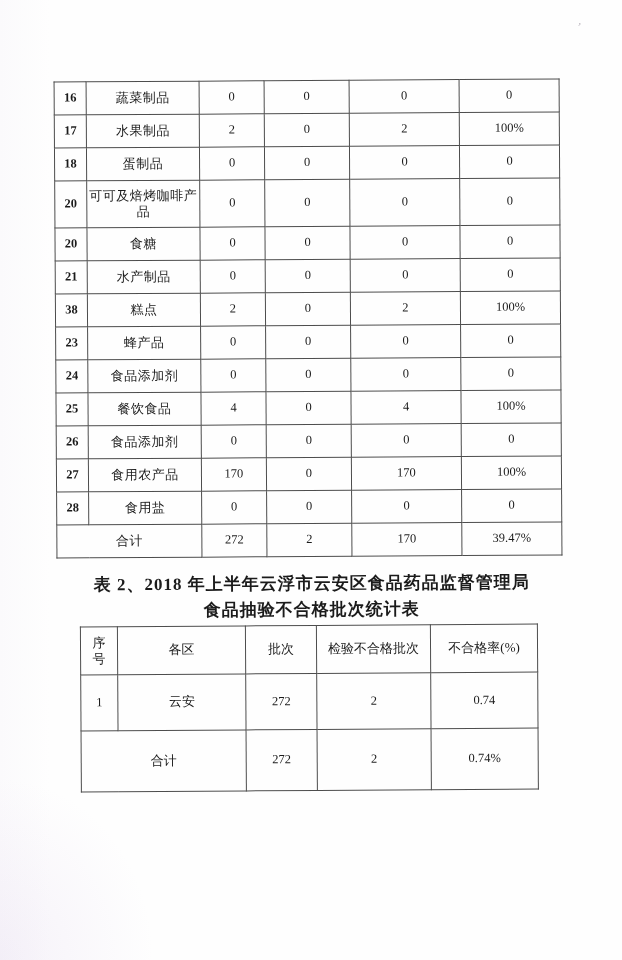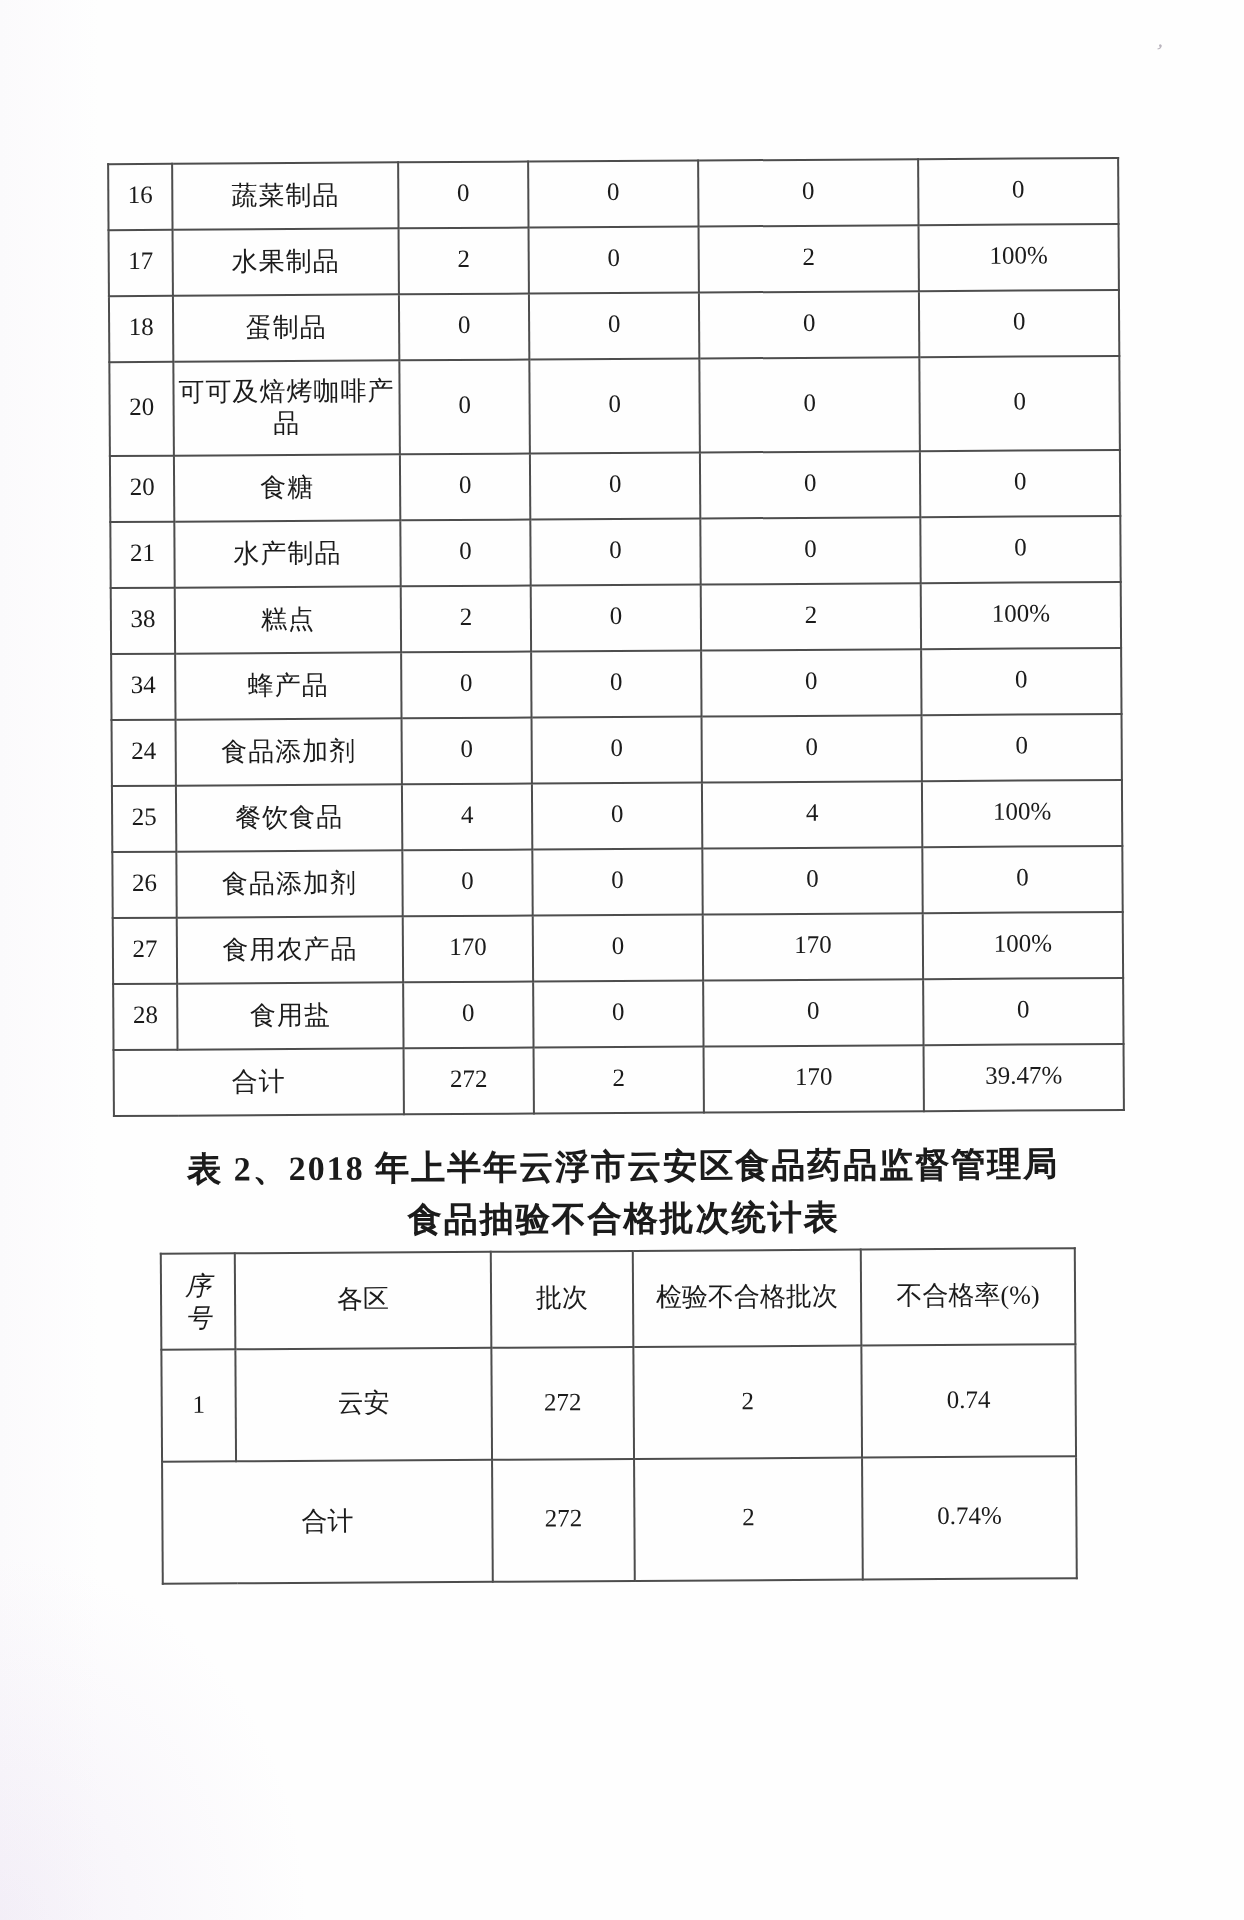--- a/index.html
+++ b/index.html
@@ -16,32 +16,32 @@
   td,th{
     border:1px solid #4d4d4d;text-align:center;vertical-align:middle;
     font-weight:normal;padding:1px 2px;font-size:13px;line-height:1.25;
     overflow:hidden;
   }
   
   .t1-wrap{position:absolute;left:56px;top:80px;}
   .t1 td{height:30px;letter-spacing:0.5px;}
   .t1 tr.tall td{height:44px;}
   .t1 td.num{font-size:12.5px;letter-spacing:0;}
-  .t1 td.idx{font-size:12.5px;letter-spacing:0;}
+  .t1 td.idx{font-size:12.5px;letter-spacing:0;font-weight:bold;}
   
   .t2-title{
     position:absolute;left:0;right:0;top:571px;text-align:center;
     font-weight:bold;font-size:17px;line-height:26px;letter-spacing:1px;
   }
   
   .t2-wrap{position:absolute;left:79px;top:625px;}
   .t2 tr.hd td{height:45px;}
   .t2 tr.row td{height:53px;}
   .t2 tr.total td{height:58px;}
-  .t2 td.break{word-break:break-all;padding:0 10px;line-height:1.2;font-style:italic;}
+  .t2 td.break{word-break:break-all;padding:0 10px;line-height:1.2;}
   .t2 td.num{font-size:12.5px;}
   
   .mark{
     position:absolute;left:580px;top:22px;color:#b9b4bd;font-size:11px;
     transform:rotate(18deg);
   }
 </style>
 </head>
 <body>
 
@@ -111,21 +111,21 @@
             </tr>
             <tr>
               <td class="idx">38</td>
               <td>糕点</td>
               <td class="num">2</td>
               <td class="num">0</td>
               <td class="num">2</td>
               <td class="num">100%</td>
             </tr>
             <tr>
-              <td class="idx">34</td>
+              <td class="idx">23</td>
               <td>蜂产品</td>
               <td class="num">0</td>
               <td class="num">0</td>
               <td class="num">0</td>
               <td class="num">0</td>
             </tr>
             <tr>
               <td class="idx">24</td>
               <td>食品添加剂</td>
               <td class="num">0</td>

